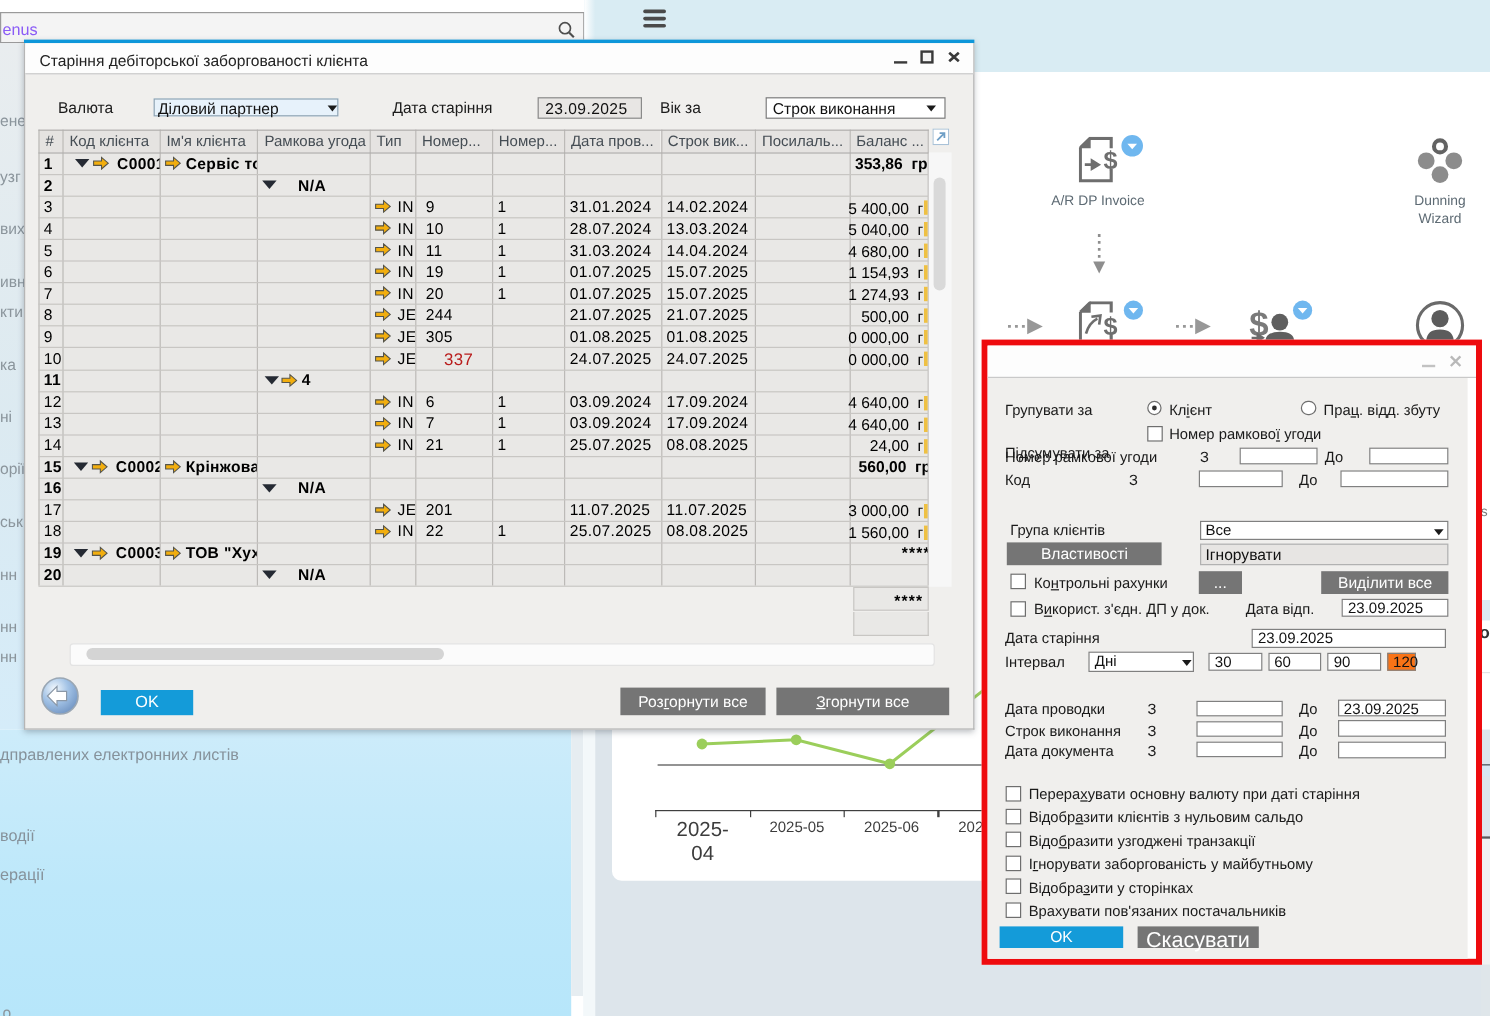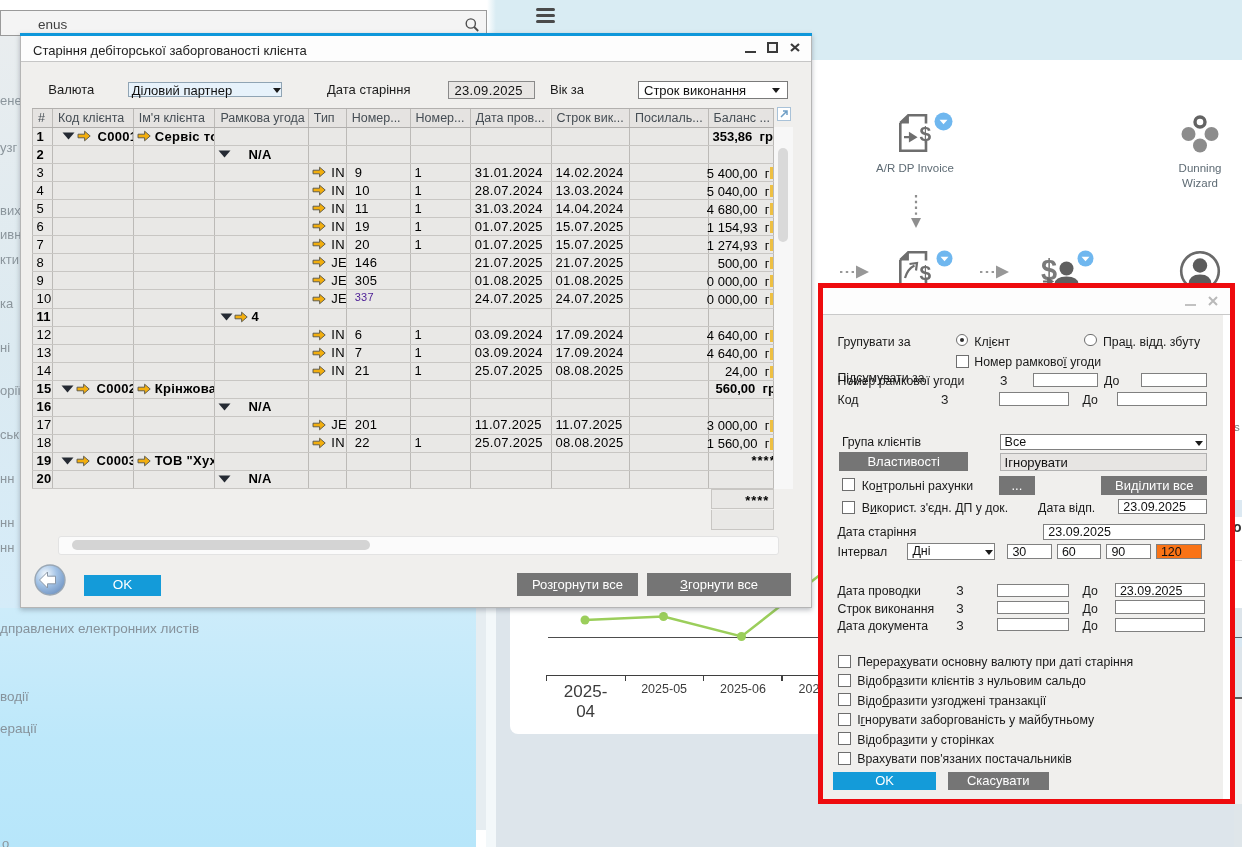--- a/index.html
+++ b/index.html
@@ -5,34 +5,34 @@
 html,body{width:1242px;height:847px;overflow:hidden;background:#fff;
   font-family:"Liberation Sans",sans-serif;}
 .a{position:absolute}
 .arr{display:inline-block;vertical-align:middle}
 u{text-decoration:underline}
 .ddarw{position:absolute;width:0;height:0;border-left:4px solid transparent;
   border-right:4px solid transparent;border-top:5px solid #1a1a1a}
 </style></head><body>
 <div class="a" style="left:0px;top:0px;width:494px;height:35px;background:#fff;"></div>
 <div class="a" style="left:0px;top:10px;width:487px;height:26px;background:#f4f4f4;border:1px solid #9a9a9a;"></div>
-<div class="a" style="left:2px;top:17px;font-size:13.5px;color:#404040;padding-left:36px;">enus</div>
+<div class="a" style="left:2px;top:17px;font-size:13.5px;color:#8b5cf6;">enus</div>
 <svg class="a" style="left:464px;top:17px;width:16px;height:16px;" viewBox="0 0 16 16">
     <circle cx="6.8" cy="6.5" r="4.6" fill="none" stroke="#4e4e4e" stroke-width="1.4"></circle>
     <line x1="10.2" y1="10" x2="14.2" y2="14" stroke="#4e4e4e" stroke-width="1.8"></line>
   </svg>
 <div class="a" style="left:487px;top:0px;width:755px;height:60px;background:#d9ecf3;"></div>
 <div class="a" style="left:487px;top:0px;width:9px;height:38px;background:linear-gradient(90deg,#ffffff,#d9ecf3);"></div>
 <div class="a" style="left:536px;top:7.5px;width:19px;height:3.6px;background:#4a4a4a;border-radius:2px;"></div>
 <div class="a" style="left:536px;top:13.5px;width:19px;height:3.6px;background:#4a4a4a;border-radius:2px;"></div>
 <div class="a" style="left:536px;top:19.5px;width:19px;height:3.6px;background:#4a4a4a;border-radius:2px;"></div>
 <div class="a" style="left:0px;top:36px;width:22px;height:572px;background:linear-gradient(180deg,#e9edef 0%,#dceaf1 55%,#d5ecf9 100%);"></div>
 <div class="a" style="left:0px;top:92.5px;font-size:13px;color:#8b959c;">ене</div>
 <div class="a" style="left:0px;top:139.5px;font-size:13px;color:#8b959c;">узг</div>
-<div class="a" style="left:0px;top:183px;font-size:13px;color:#8b959c;margin-top:20px;">вих</div>
+<div class="a" style="left:0px;top:183px;font-size:13px;color:#8b959c;">вих</div>
 <div class="a" style="left:0px;top:227px;font-size:13px;color:#8b959c;">ивн</div>
 <div class="a" style="left:0px;top:252px;font-size:13px;color:#8b959c;">кти</div>
 <div class="a" style="left:0px;top:295.5px;font-size:13px;color:#8b959c;">ка</div>
 <div class="a" style="left:0px;top:339.5px;font-size:13px;color:#8b959c;">ні</div>
 <div class="a" style="left:0px;top:383px;font-size:13px;color:#8b959c;">орії</div>
 <div class="a" style="left:0px;top:427px;font-size:13px;color:#8b959c;">ськ</div>
 <div class="a" style="left:0px;top:470.5px;font-size:13px;color:#8b959c;">нн</div>
 <div class="a" style="left:0px;top:514.5px;font-size:13px;color:#8b959c;">нн</div>
 <div class="a" style="left:0px;top:539.5px;font-size:13px;color:#8b959c;">нн</div>
 <div class="a" style="left:494px;top:60px;width:748px;height:560px;background:#ffffff;"></div>
@@ -242,37 +242,37 @@
         <path d="M1 4.2 H7.6 V1.2 L13.2 6 L7.6 10.8 V7.8 H1 Z" fill="#f2ae0e" stroke="#55544a" stroke-width="0.9"></path>
       </svg><span style="width:5px;display:inline-block"></span>IN</div>
 <div class="a" style="left:326.7px;top:203.3px;width:62.9px;height:17.05px;padding-top:0.5px;white-space:nowrap;overflow:hidden;font-size:13px;color:#000;letter-spacing:0.3px;padding-left:8px;">20</div>
 <div class="a" style="left:390.6px;top:203.3px;width:59.2px;height:17.05px;padding-top:0.5px;white-space:nowrap;overflow:hidden;font-size:13px;color:#000;letter-spacing:0.3px;padding-left:4px;">1</div>
 <div class="a" style="left:450.8px;top:203.3px;width:79.7px;height:17.05px;padding-top:0.5px;white-space:nowrap;overflow:hidden;font-size:13px;color:#000;letter-spacing:0.3px;padding-left:4px;">01.07.2025</div>
 <div class="a" style="left:531.5px;top:203.3px;width:77.5px;height:17.05px;padding-top:0.5px;white-space:nowrap;overflow:hidden;font-size:13px;color:#000;letter-spacing:0.3px;padding-left:4px;">15.07.2025</div>
 <div class="a" style="left:13px;top:221.35px;width:19px;height:17.05px;padding-top:0.5px;white-space:nowrap;overflow:hidden;font-size:13px;color:#000;letter-spacing:0.3px;padding-left:3.5px;">8</div>
 <div class="a" style="left:288.8px;top:221.35px;width:36.9px;height:17.05px;padding-top:0.5px;white-space:nowrap;overflow:hidden;font-size:13px;color:#000;letter-spacing:0.3px;padding-left:3.5px;"><svg class="arr" width="14" height="12" viewBox="0 0 14 12" style="margin-top:-2px">
         <path d="M1 4.2 H7.6 V1.2 L13.2 6 L7.6 10.8 V7.8 H1 Z" fill="#f2ae0e" stroke="#55544a" stroke-width="0.9"></path>
       </svg><span style="width:5px;display:inline-block"></span>JE</div>
-<div class="a" style="left:326.7px;top:221.35px;width:62.9px;height:17.05px;padding-top:0.5px;white-space:nowrap;overflow:hidden;font-size:13px;color:#000;letter-spacing:0.3px;padding-left:8px;">146</div>
+<div class="a" style="left:326.7px;top:221.35px;width:62.9px;height:17.05px;padding-top:0.5px;white-space:nowrap;overflow:hidden;font-size:13px;color:#000;letter-spacing:0.3px;padding-left:8px;">244</div>
 <div class="a" style="left:390.6px;top:221.35px;width:59.2px;height:17.05px;padding-top:0.5px;white-space:nowrap;overflow:hidden;font-size:13px;color:#000;letter-spacing:0.3px;padding-left:4px;"></div>
 <div class="a" style="left:450.8px;top:221.35px;width:79.7px;height:17.05px;padding-top:0.5px;white-space:nowrap;overflow:hidden;font-size:13px;color:#000;letter-spacing:0.3px;padding-left:4px;">21.07.2025</div>
 <div class="a" style="left:531.5px;top:221.35px;width:77.5px;height:17.05px;padding-top:0.5px;white-space:nowrap;overflow:hidden;font-size:13px;color:#000;letter-spacing:0.3px;padding-left:4px;">21.07.2025</div>
 <div class="a" style="left:13px;top:239.4px;width:19px;height:17.05px;padding-top:0.5px;white-space:nowrap;overflow:hidden;font-size:13px;color:#000;letter-spacing:0.3px;padding-left:3.5px;">9</div>
 <div class="a" style="left:288.8px;top:239.4px;width:36.9px;height:17.05px;padding-top:0.5px;white-space:nowrap;overflow:hidden;font-size:13px;color:#000;letter-spacing:0.3px;padding-left:3.5px;"><svg class="arr" width="14" height="12" viewBox="0 0 14 12" style="margin-top:-2px">
         <path d="M1 4.2 H7.6 V1.2 L13.2 6 L7.6 10.8 V7.8 H1 Z" fill="#f2ae0e" stroke="#55544a" stroke-width="0.9"></path>
       </svg><span style="width:5px;display:inline-block"></span>JE</div>
 <div class="a" style="left:326.7px;top:239.4px;width:62.9px;height:17.05px;padding-top:0.5px;white-space:nowrap;overflow:hidden;font-size:13px;color:#000;letter-spacing:0.3px;padding-left:8px;">305</div>
 <div class="a" style="left:390.6px;top:239.4px;width:59.2px;height:17.05px;padding-top:0.5px;white-space:nowrap;overflow:hidden;font-size:13px;color:#000;letter-spacing:0.3px;padding-left:4px;"></div>
 <div class="a" style="left:450.8px;top:239.4px;width:79.7px;height:17.05px;padding-top:0.5px;white-space:nowrap;overflow:hidden;font-size:13px;color:#000;letter-spacing:0.3px;padding-left:4px;">01.08.2025</div>
 <div class="a" style="left:531.5px;top:239.4px;width:77.5px;height:17.05px;padding-top:0.5px;white-space:nowrap;overflow:hidden;font-size:13px;color:#000;letter-spacing:0.3px;padding-left:4px;">01.08.2025</div>
 <div class="a" style="left:13px;top:257.45px;width:19px;height:17.05px;padding-top:0.5px;white-space:nowrap;overflow:hidden;font-size:13px;color:#000;letter-spacing:0.3px;padding-left:3.5px;">10</div>
 <div class="a" style="left:288.8px;top:257.45px;width:36.9px;height:17.05px;padding-top:0.5px;white-space:nowrap;overflow:hidden;font-size:13px;color:#000;letter-spacing:0.3px;padding-left:3.5px;"><svg class="arr" width="14" height="12" viewBox="0 0 14 12" style="margin-top:-2px">
         <path d="M1 4.2 H7.6 V1.2 L13.2 6 L7.6 10.8 V7.8 H1 Z" fill="#f2ae0e" stroke="#55544a" stroke-width="0.9"></path>
       </svg><span style="width:5px;display:inline-block"></span>JE</div>
-<div class="a" style="left:326.7px;top:257.45px;width:62.9px;height:17.05px;padding-top:0.5px;white-space:nowrap;overflow:hidden;font-size:11px;color:#4c1d95;letter-spacing:0.3px;padding-left:8px;">337</div>
+<div class="a" style="left:326.7px;top:257.45px;width:62.9px;height:17.05px;padding-top:0.5px;white-space:nowrap;overflow:hidden;font-size:14px;color:#b91c1c;letter-spacing:0.3px;padding-left:8px;text-align:center;">337</div>
 <div class="a" style="left:390.6px;top:257.45px;width:59.2px;height:17.05px;padding-top:0.5px;white-space:nowrap;overflow:hidden;font-size:13px;color:#000;letter-spacing:0.3px;padding-left:4px;"></div>
 <div class="a" style="left:450.8px;top:257.45px;width:79.7px;height:17.05px;padding-top:0.5px;white-space:nowrap;overflow:hidden;font-size:13px;color:#000;letter-spacing:0.3px;padding-left:4px;">24.07.2025</div>
 <div class="a" style="left:531.5px;top:257.45px;width:77.5px;height:17.05px;padding-top:0.5px;white-space:nowrap;overflow:hidden;font-size:13px;color:#000;letter-spacing:0.3px;padding-left:4px;">24.07.2025</div>
 <div class="a" style="left:13px;top:275.5px;width:19px;height:17.05px;padding-top:0.5px;white-space:nowrap;overflow:hidden;font-size:13px;color:#000;letter-spacing:0.3px;padding-left:3.5px;font-weight:bold;">11</div>
 <div class="a" style="left:195.4px;top:275.5px;width:92.4px;height:17.05px;padding-top:0.5px;white-space:nowrap;overflow:hidden;font-size:13px;color:#000;letter-spacing:0.3px;padding-left:4.5px;font-weight:bold;"><svg class="arr" width="13" height="8" viewBox="0 0 13 8" style="margin-top:-2px">
         <path d="M0.5 0.5 H12.5 L6.5 7.5 Z" fill="#252a33"></path>
       </svg><span style="width:1.5px;display:inline-block"></span><svg class="arr" width="14" height="12" viewBox="0 0 14 12" style="margin-top:-2px">
         <path d="M1 4.2 H7.6 V1.2 L13.2 6 L7.6 10.8 V7.8 H1 Z" fill="#f2ae0e" stroke="#55544a" stroke-width="0.9"></path>
       </svg><span style="width:3px;display:inline-block"></span><b>4</b></div>
 <div class="a" style="left:13px;top:293.55px;width:19px;height:17.05px;padding-top:0.5px;white-space:nowrap;overflow:hidden;font-size:13px;color:#000;letter-spacing:0.3px;padding-left:3.5px;">12</div>
@@ -461,21 +461,21 @@
 <div class="a" style="left:215.1px;top:213.2px;font-size:12.3px;color:#1a1a1a;white-space:nowrap;">Дата відп.</div>
 <div class="a" style="left:295.3px;top:211.2px;width:89px;height:14.8px;background:#fff;border:1px solid #808080;font-size:12.5px;color:#111;padding:0 0 0 4px;white-space:nowrap;">23.09.2025</div>
 <div class="a" style="left:14.5px;top:237.4px;font-size:12.3px;color:#1a1a1a;white-space:nowrap;">Дата старіння</div>
 <div class="a" style="left:220.3px;top:236.1px;width:162px;height:15.6px;background:#fff;border:1px solid #808080;font-size:12.5px;color:#111;padding:0 0 0 4px;white-space:nowrap;">23.09.2025</div>
 <div class="a" style="left:14.5px;top:257.3px;font-size:12.3px;color:#1a1a1a;white-space:nowrap;">Інтервал</div>
 <div class="a" style="left:84.4px;top:254.9px;width:88px;height:17px;background:#fff;border:1px solid #808080;font-size:12.5px;color:#111;padding:0 0 0 4px;white-space:nowrap;">Дні</div>
 <div class="ddarw" style="left:161.5px;top:262px"></div>
 <div class="a" style="left:184.4px;top:255.6px;width:44.4px;height:15.6px;background:#fff;border:1px solid #808080;font-size:12.5px;color:#111;padding:0 0 0 4px;white-space:nowrap;">30</div>
 <div class="a" style="left:233.9px;top:255.6px;width:44.4px;height:15.6px;background:#fff;border:1px solid #808080;font-size:12.5px;color:#111;padding:0 0 0 4px;white-space:nowrap;">60</div>
 <div class="a" style="left:283.4px;top:255.6px;width:44.4px;height:15.6px;background:#fff;border:1px solid #808080;font-size:12.5px;color:#111;padding:0 0 0 4px;white-space:nowrap;">90</div>
-<div class="a" style="left:332.9px;top:255.6px;width:46px;height:15.6px;background:#f97316;border:1px solid #808080;font-size:12.5px;color:#111;padding:0 0 0 4px;white-space:nowrap;">120</div>
+<div class="a" style="left:332.9px;top:255.6px;width:24px;height:15.6px;background:#f97316;border:1px solid #808080;font-size:12.5px;color:#111;padding:0 0 0 4px;white-space:nowrap;">120</div>
 <div class="a" style="left:14.5px;top:296.3px;font-size:12.3px;color:#1a1a1a;white-space:nowrap;">Дата проводки</div>
 <div class="a" style="left:133.2px;top:296.3px;font-size:12.3px;color:#1a1a1a;white-space:nowrap;">З</div>
 <div class="a" style="left:174.2px;top:295.5px;width:71.6px;height:13.5px;background:#fff;border:1px solid #808080;font-size:12.5px;color:#111;padding:0 0 0 4px;white-space:nowrap;"></div>
 <div class="a" style="left:259.5px;top:296.3px;font-size:12.3px;color:#1a1a1a;white-space:nowrap;">До</div>
 <div class="a" style="left:291.9px;top:295.2px;width:90.5px;height:14px;background:#fff;border:1px solid #808080;font-size:12.5px;color:#111;padding:0 0 0 4px;white-space:nowrap;">23.09.2025</div>
 <div class="a" style="left:14.5px;top:313.5px;font-size:12.3px;color:#1a1a1a;white-space:nowrap;">Строк виконання</div>
 <div class="a" style="left:133.2px;top:313.5px;font-size:12.3px;color:#1a1a1a;white-space:nowrap;">З</div>
 <div class="a" style="left:174.2px;top:312.7px;width:71.6px;height:13.5px;background:#fff;border:1px solid #808080;font-size:12.5px;color:#111;padding:0 0 0 4px;white-space:nowrap;"></div>
 <div class="a" style="left:259.5px;top:313.5px;font-size:12.3px;color:#1a1a1a;white-space:nowrap;">До</div>
 <div class="a" style="left:291.9px;top:312.4px;width:90.5px;height:14px;background:#fff;border:1px solid #808080;font-size:12.5px;color:#111;padding:0 0 0 4px;white-space:nowrap;"></div>
@@ -490,13 +490,13 @@
 <div class="a" style="left:34.2px;top:386.1px;font-size:12.3px;color:#1a1a1a;white-space:nowrap;">Відобр<u>а</u>зити клієнтів з нульовим сальдо</div>
 <div class="a" style="left:14.5px;top:405.3px;width:13px;height:13px;background:#fff;border:1px solid #6e6e6e;"></div>
 <div class="a" style="left:34.2px;top:405.6px;font-size:12.3px;color:#1a1a1a;white-space:nowrap;">Відо<u>б</u>разити узгоджені транзакції</div>
 <div class="a" style="left:14.5px;top:424.7px;width:13px;height:13px;background:#fff;border:1px solid #6e6e6e;"></div>
 <div class="a" style="left:34.2px;top:425px;font-size:12.3px;color:#1a1a1a;white-space:nowrap;">І<u>г</u>норувати заборгованість у майбутньому</div>
 <div class="a" style="left:14.5px;top:444.2px;width:13px;height:13px;background:#fff;border:1px solid #6e6e6e;"></div>
 <div class="a" style="left:34.2px;top:444.5px;font-size:12.3px;color:#1a1a1a;white-space:nowrap;">Відобра<u>з</u>ити у сторінках</div>
 <div class="a" style="left:14.5px;top:463.6px;width:13px;height:13px;background:#fff;border:1px solid #6e6e6e;"></div>
 <div class="a" style="left:34.2px;top:463.9px;font-size:12.3px;color:#1a1a1a;white-space:nowrap;">Врахувати пов'язаних постачальників</div>
 <div class="a" style="left:10.4px;top:483.6px;width:102.3px;height:18px;background:#149bd9;color:#fff;font-size:13px;text-align:center;padding-top:1.5px;">OK</div>
-<div class="a" style="left:124.7px;top:483.6px;width:101px;height:18px;background:#757575;color:#fff;font-size:13px;text-align:center;padding-top:1.5px;">Скасувати</div>
+<div class="a" style="left:124.7px;top:483.6px;width:101px;height:18px;background:#757575;color:#fff;font-size:18px;text-align:center;padding-top:1.5px;">Скасувати</div>
 </div>
 </body></html>

